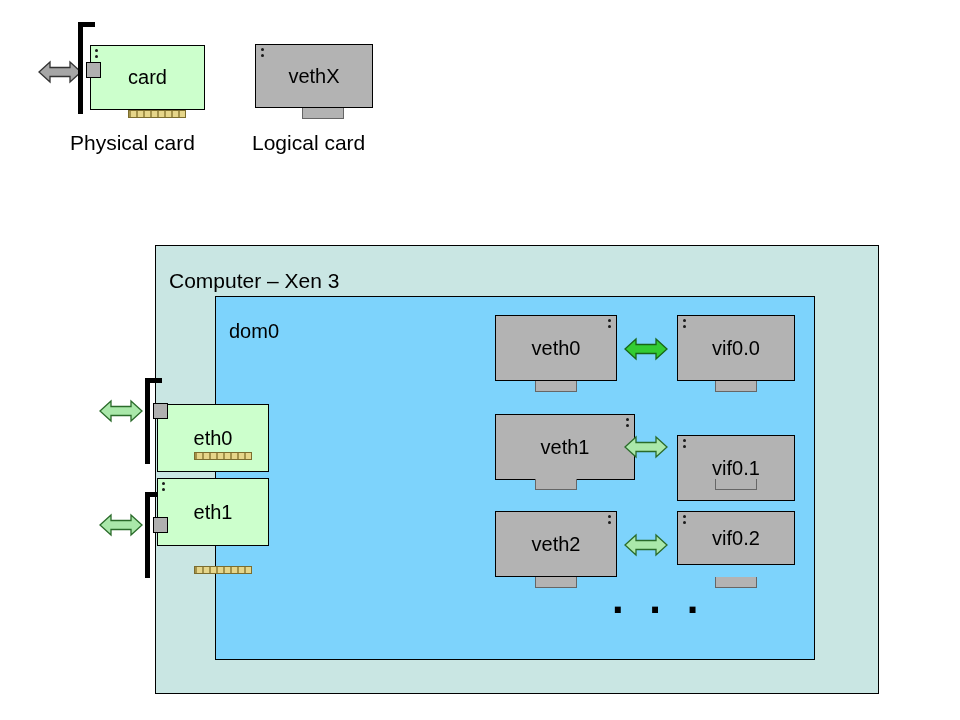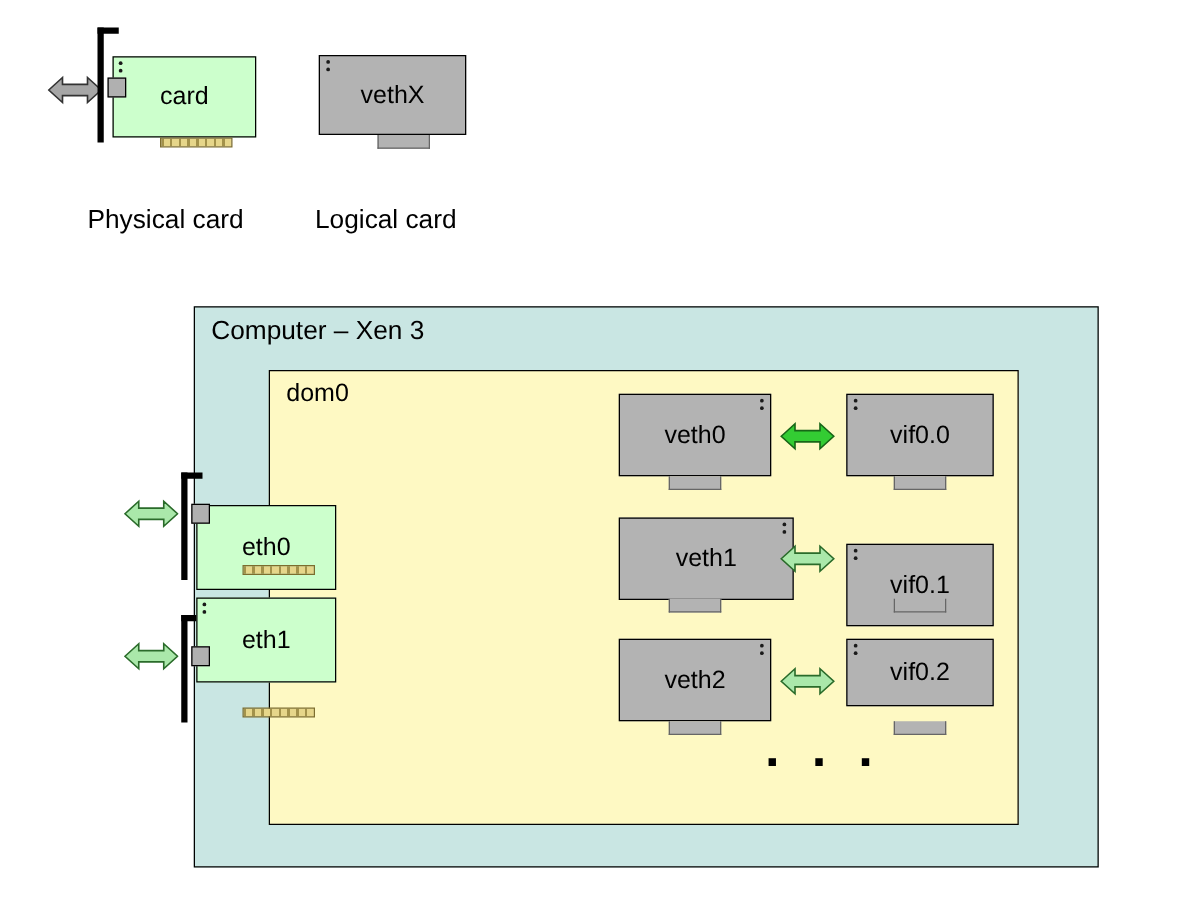--- a/index.html
+++ b/index.html
@@ -4,24 +4,24 @@
 <style>
   * { margin:0; padding:0; box-sizing:border-box; }
   body { background:#ffffff; }
   .stage {
     position:relative; width:960px; height:720px;
     background:var(--page-bg,#ffffff);
     font-family:"Liberation Sans", sans-serif;
     color:#000; overflow:hidden;
   }
   .abs { position:absolute; }
-  .caption { font-size:21px; white-space:nowrap;margin-top:33px; }
+  .caption { font-size:21px; white-space:nowrap; }
   .computer-box { background:var(--computer-bg,#c9e6e3); border:1px solid #000; }
-  .dom0-box { background:#fef9c3; border:1px solid #000; }
-  .inner-title { position:absolute; left:13px; top:7px; font-size:21px; white-space:nowrap; }
+  .dom0-box { background:#7dd3fc; border:1px solid #000; }
+  .inner-title { position:absolute; left:13px; top:23px; font-size:21px; white-space:nowrap; }
   .pcard-body {
     background:var(--card-green,#ccffcc); border:1px solid #000;
     display:flex; align-items:center; justify-content:center; font-size:20px;
   }
   .bracket { width:5px; background:#000; }
   .bracket-foot { height:5px; background:#000; }
   .port { width:15px; height:16px; background:#b0b0b0; border:1px solid #000; }
   .edge {
     height:8px; border:1px solid #7c6d2e;
     background:repeating-linear-gradient(90deg,

